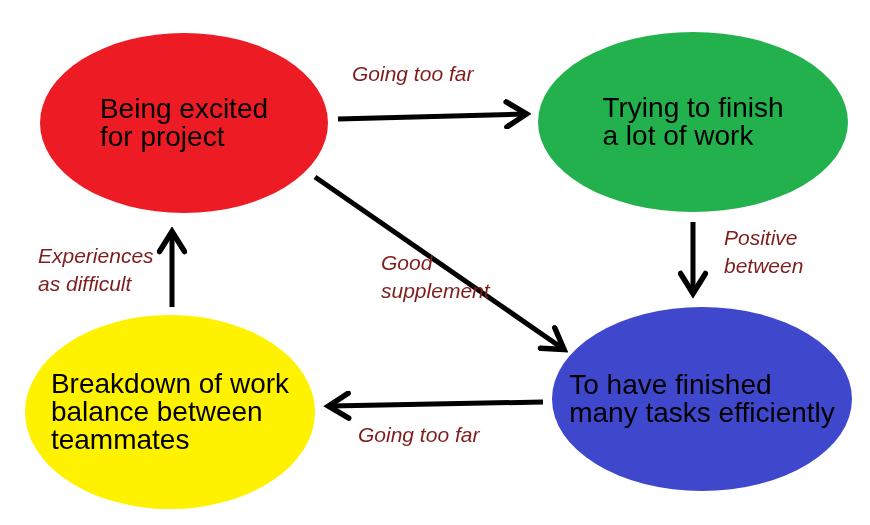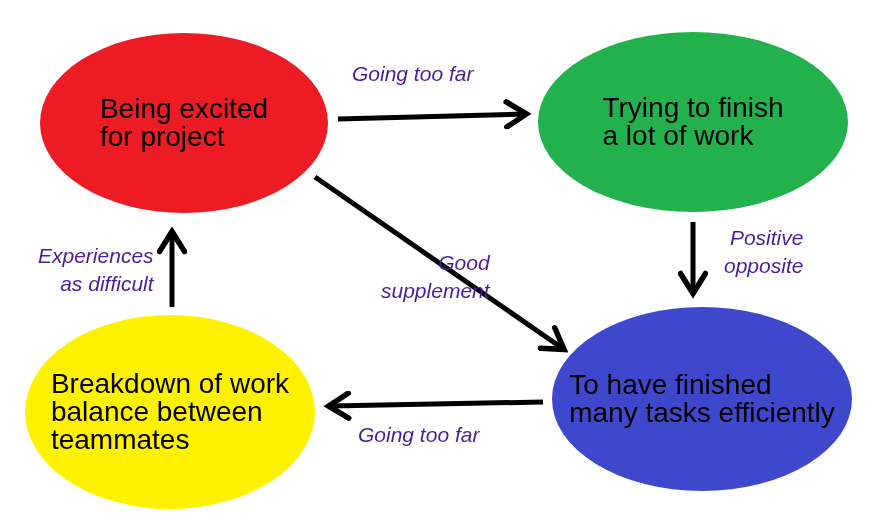--- a/index.html
+++ b/index.html
@@ -34,24 +34,23 @@
     line-height: 28px;
     color: #000000;
     text-align: left;
     white-space: pre-line;
   }
   .edge-label {
     position: absolute;
     font-style: italic;
     font-size: 21px;
     line-height: 28px;
-    color: #4c1d95;
+    color: #7f1d1d;
     white-space: pre-line;
     pointer-events: none;
-    text-align: right;
   }
 </style>
 </head>
 <body>
 
 <div id="diagram">
 
   <svg id="shapes" width="870" height="525" viewBox="0 0 870 525" xmlns="http://www.w3.org/2000/svg">
     <defs>
       <marker id="arrowhead" markerUnits="strokeWidth" markerWidth="6" markerHeight="6" viewBox="0 0 12 12" refX="9" refY="6" orient="auto">
@@ -88,21 +87,21 @@
 
   <div class="node-label-box" style="left:25px; top:315px; width:290px; height:194px;">
     <span class="node-label-text">Breakdown of work
 balance between
 teammates</span>
   </div>
 
   <div class="edge-label" style="left:352px; top:60px;">Going too far</div>
 
   <div class="edge-label" style="left:724px; top:224px;">Positive
-opposite</div>
+between</div>
 
   <div class="edge-label" style="left:348px; top:249px;margin-left:33px;">Good
 supplement</div>
 
   <div class="edge-label" style="left:358px; top:421px;">Going too far</div>
 
   <div class="edge-label" style="left:38px; top:242px;">Experiences
 as difficult</div>
 
 </div>

